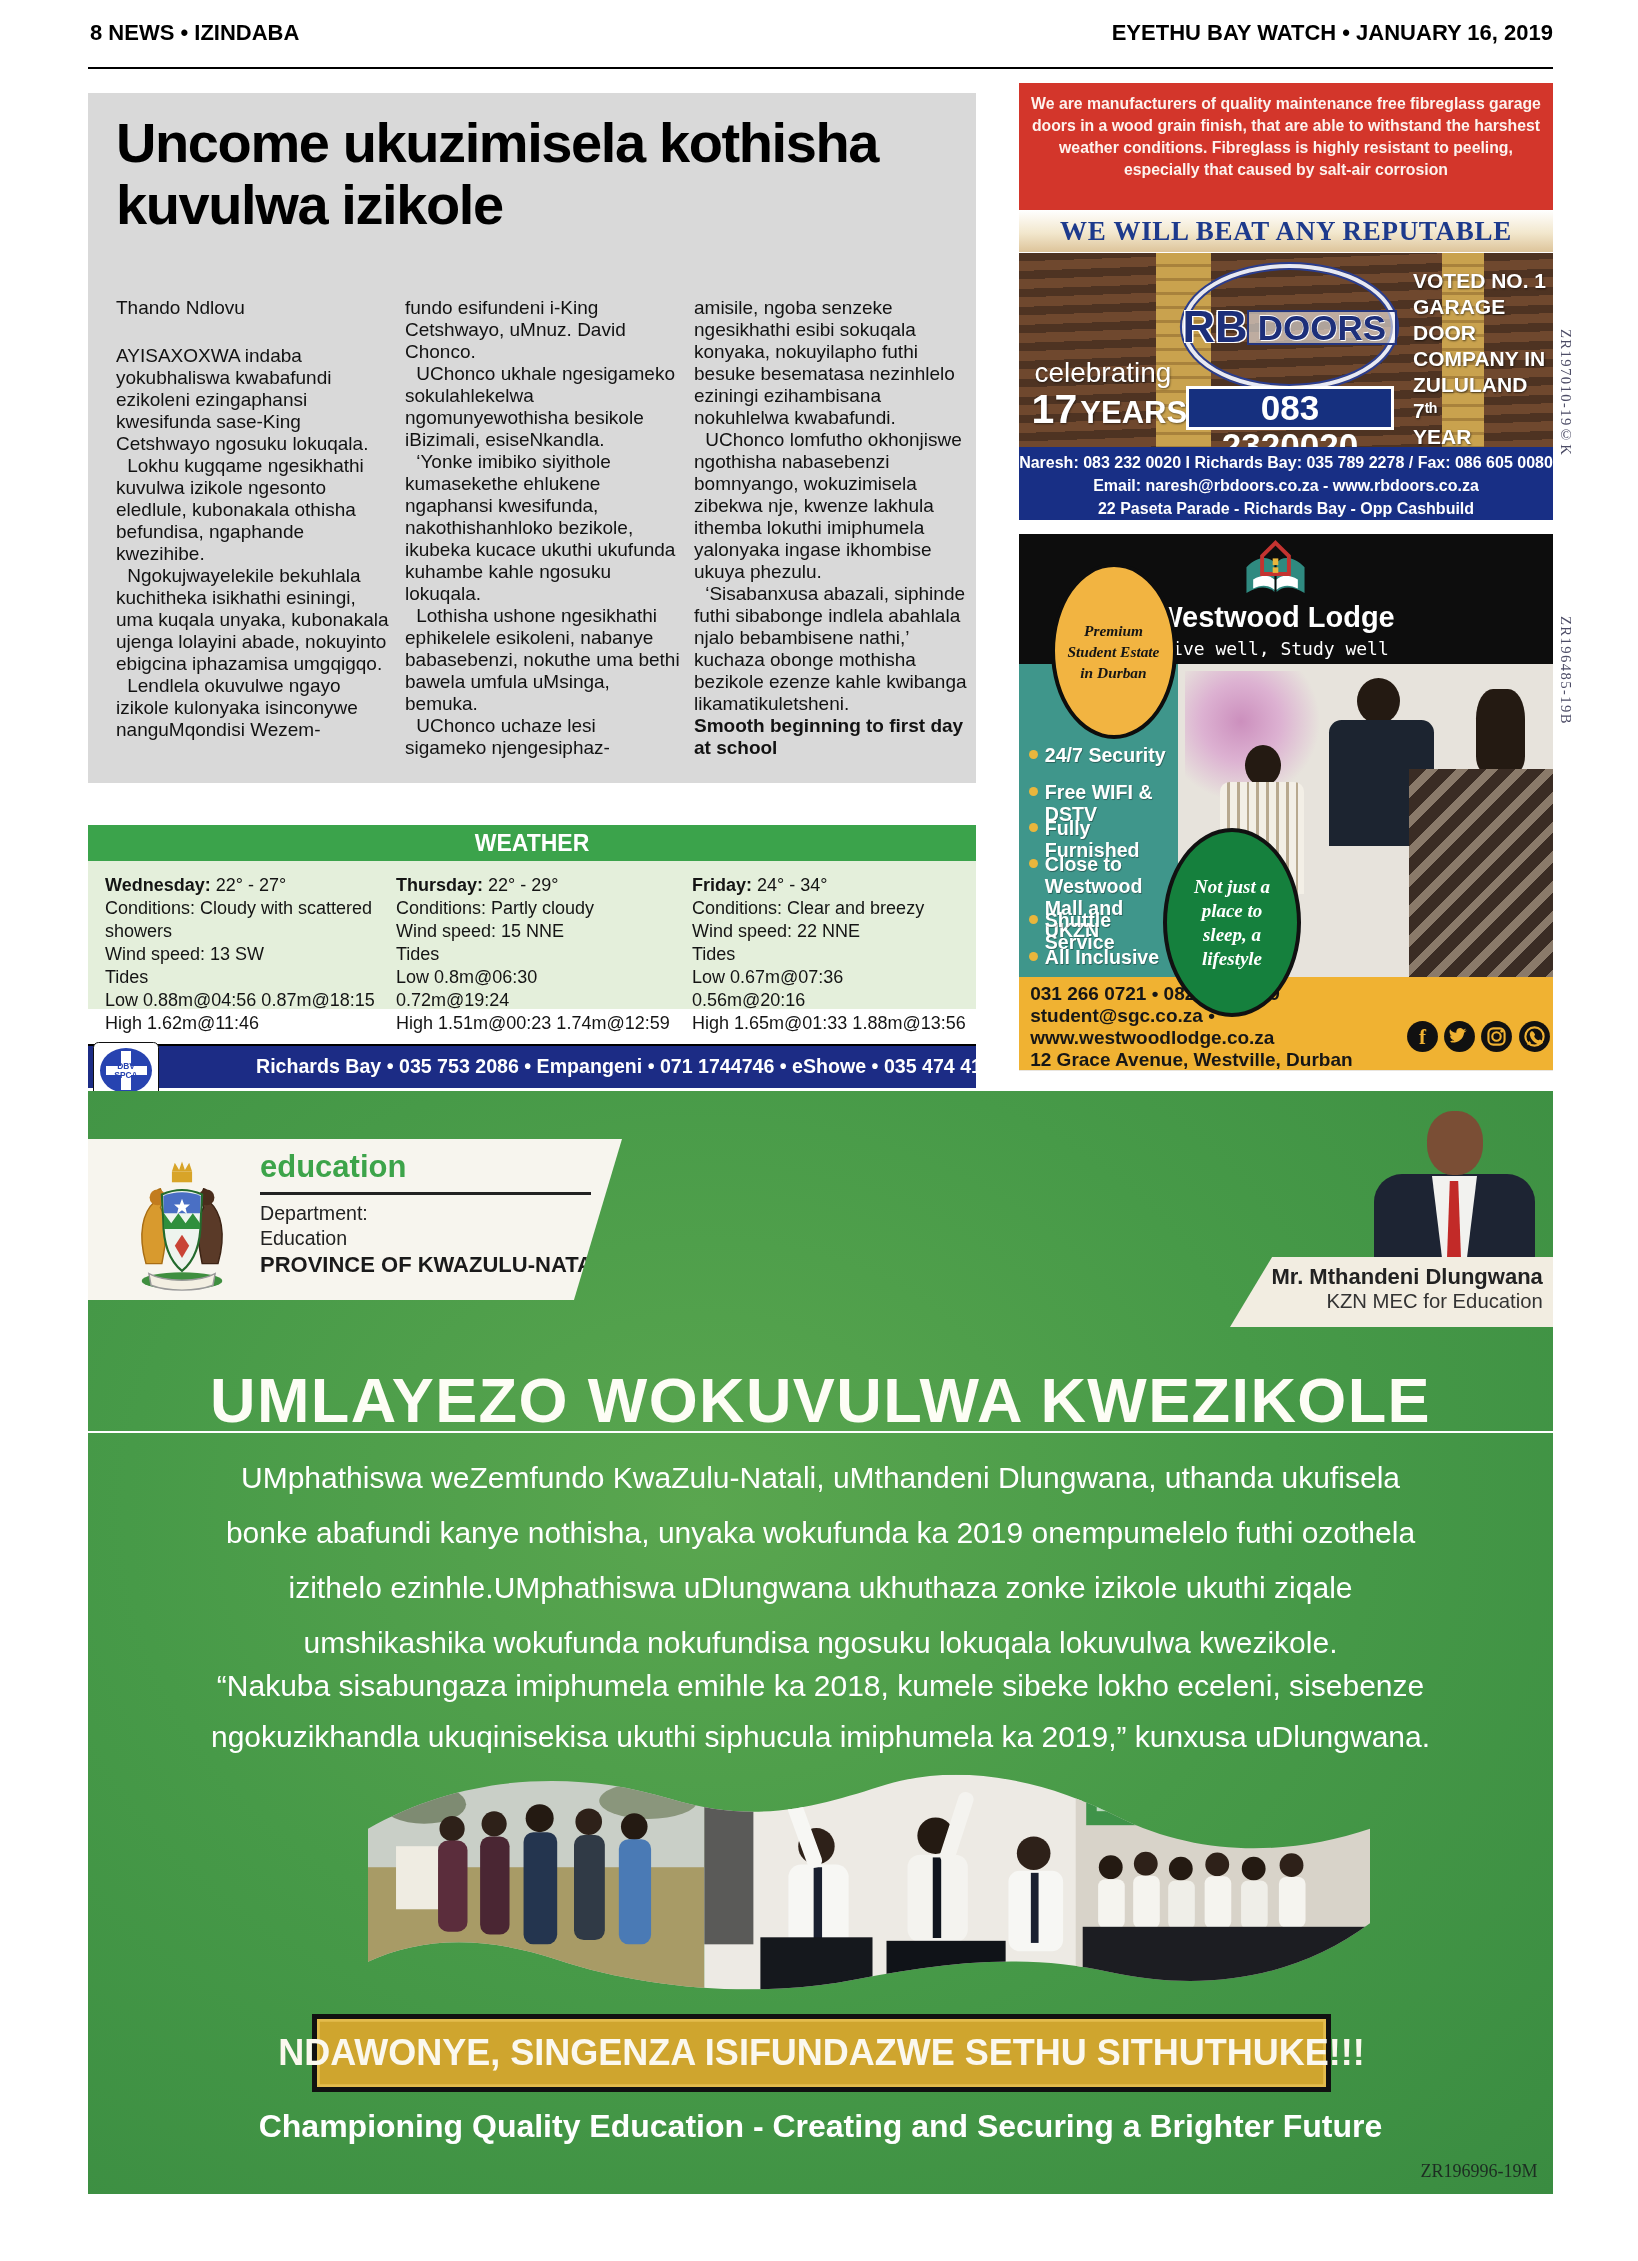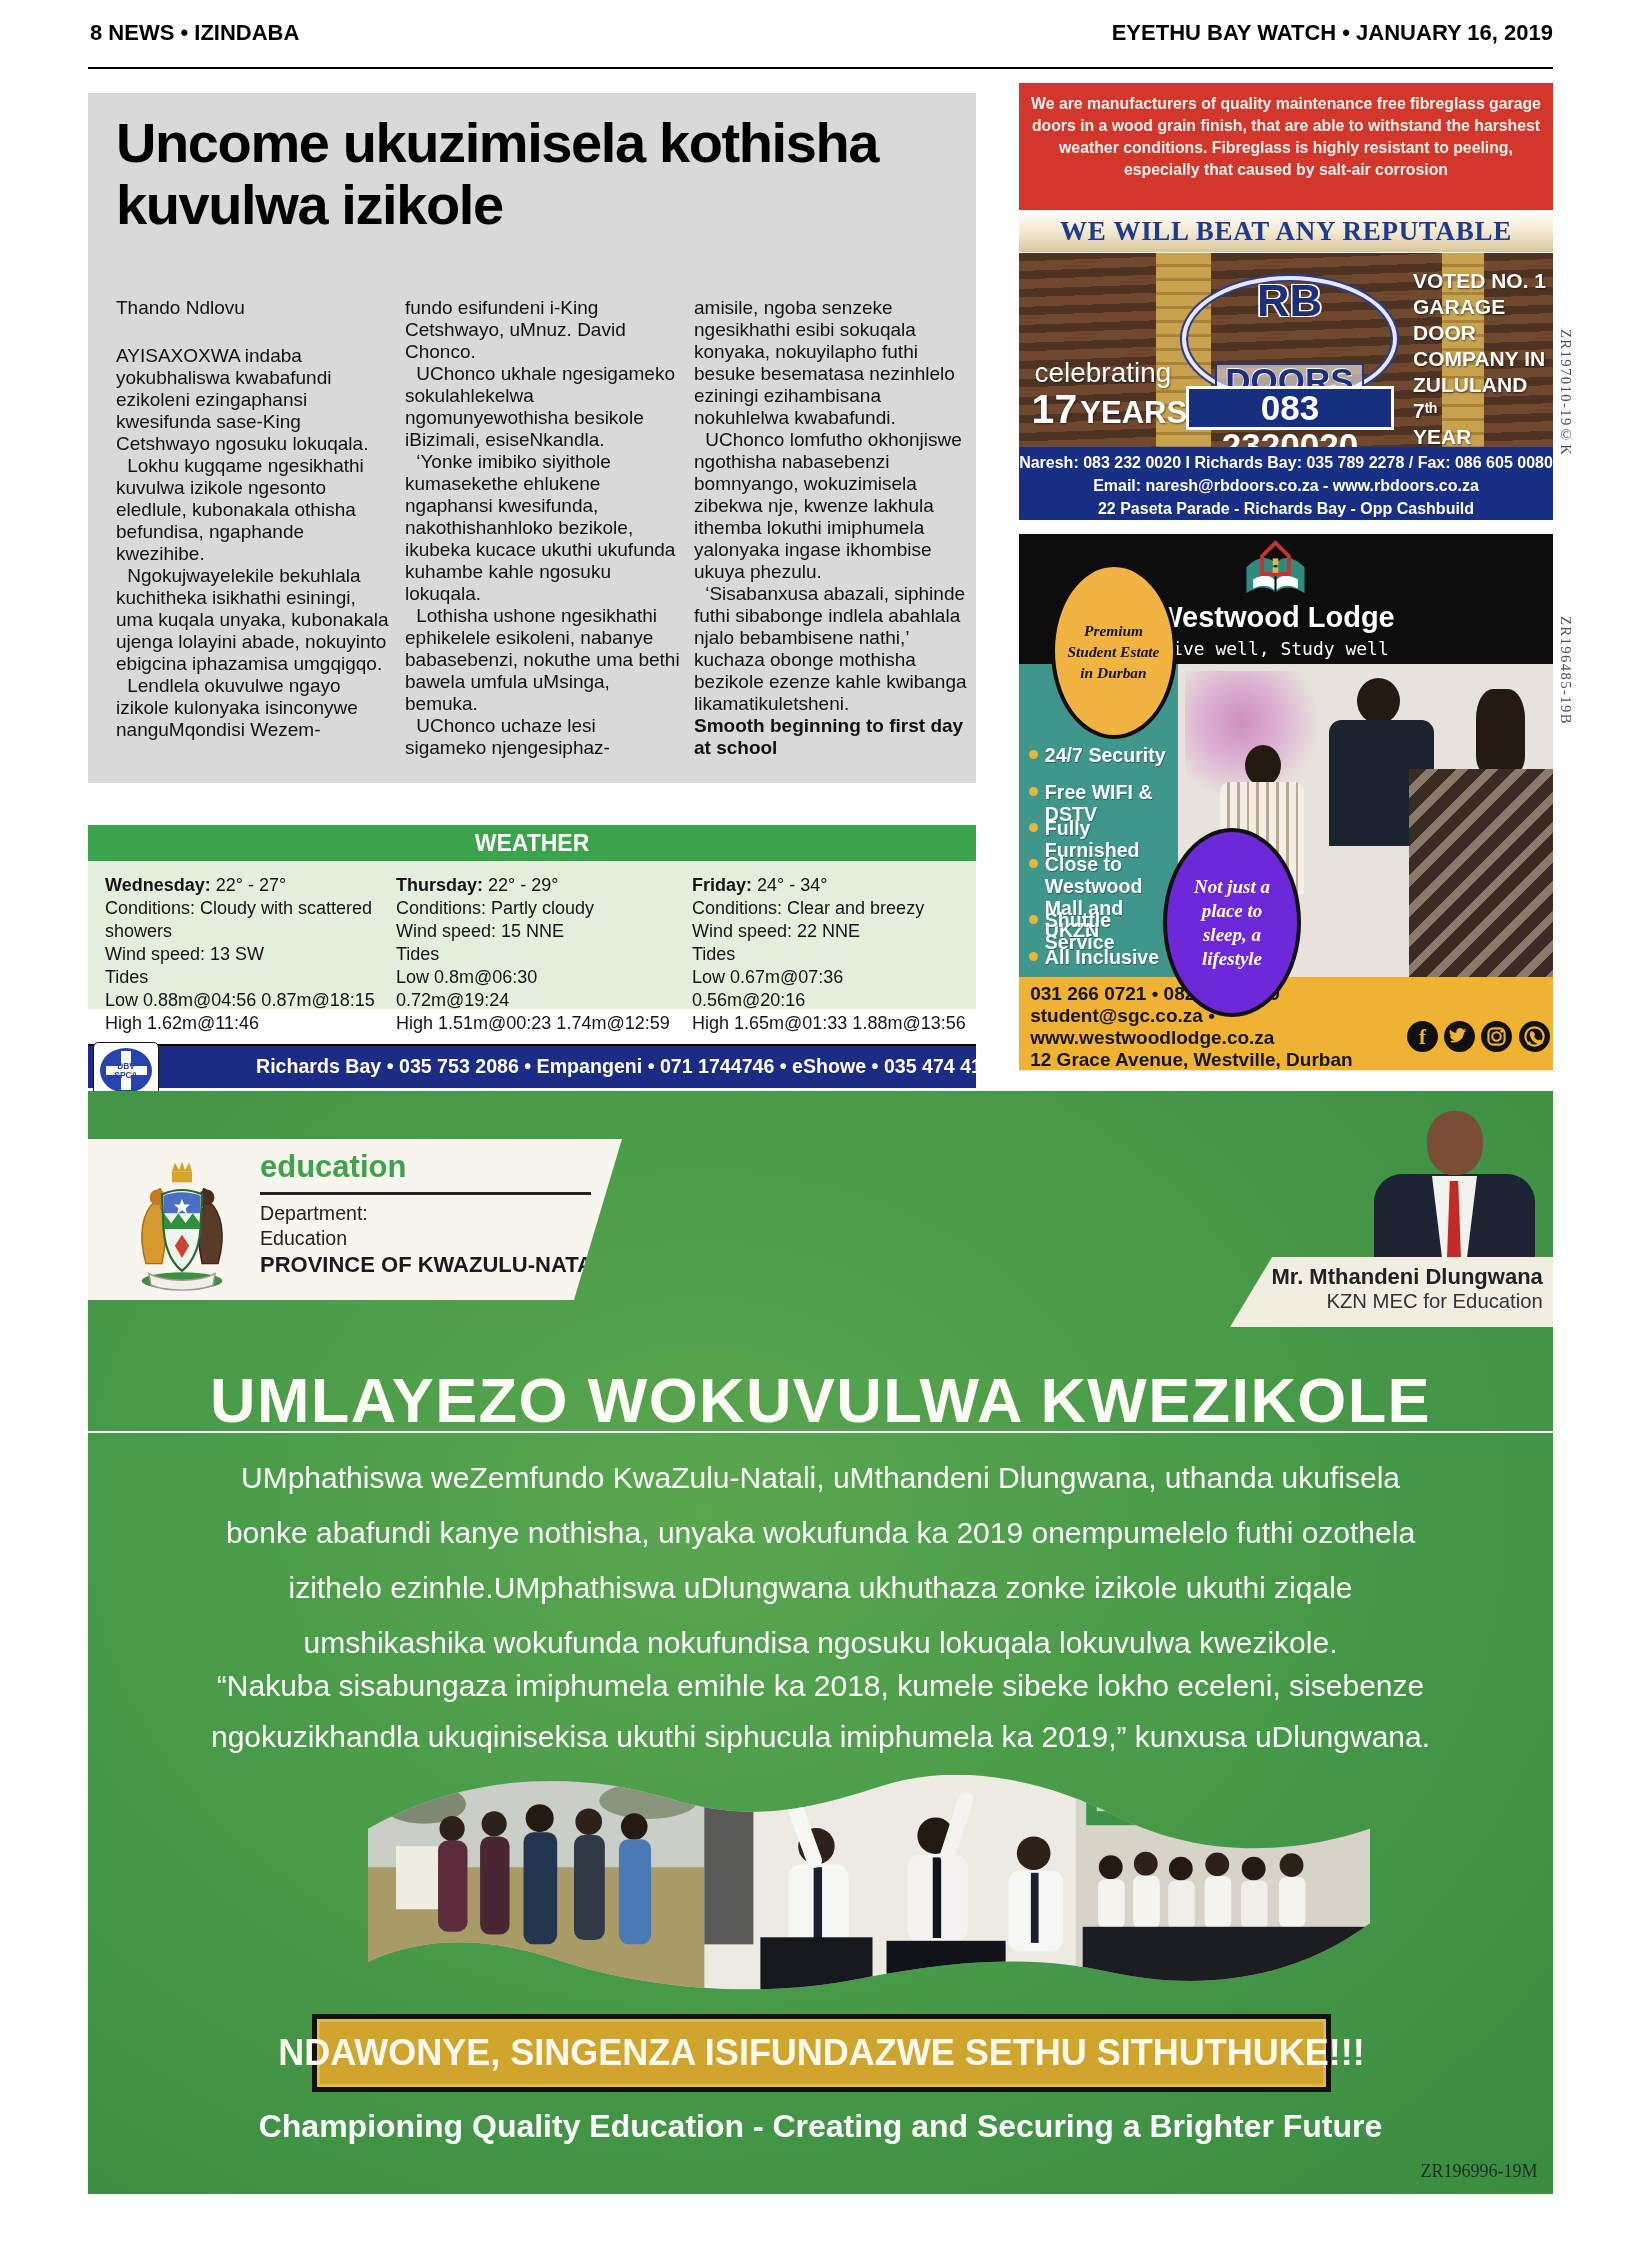--- a/index.html
+++ b/index.html
@@ -58,23 +58,23 @@
   .rb-door{position:absolute;top:0;height:100%;
            background:repeating-linear-gradient(178deg,#4e3322 0 8.4px,#6f482e 8.4px 18px);}
   .rb-brick{position:absolute;top:0;height:100%;
             background:repeating-linear-gradient(180deg,#c9a24e 0 11.2px,#a8823c 11.2px 14px);}
   .rb-celebrating{position:absolute;left:15.4px;top:104px;font-size:28px;color:#fff;
                   text-shadow:0.7px 0.7px 2.1px rgba(0,0,0,.5);}
   .rb-years{position:absolute;left:12.6px;top:133px;color:#fff;font-weight:bold;
             text-shadow:0.7px 0.7px 2.1px rgba(0,0,0,.5);}
   .rb-years .num{font-size:41px;}
   .rb-years .word{font-size:31px;}
-  .rb-oval{position:absolute;left:163px;top:23px;width:207px;height:118px;border:4.9px solid #e6e9f5;
+  .rb-oval{position:absolute;left:163px;top:11px;width:207px;height:118px;border:4.9px solid #e6e9f5;
            border-radius:50%;box-shadow:0 0 0 2.1px #2a3d8f, inset 0 0 0 2.1px #2a3d8f;
-           display:flex;flex-direction:column;align-items:center;justify-content:space-between;}
+           display:flex;align-items:center;justify-content:center;}
   .rb-rbtxt{font-size:45px;font-weight:bold;color:#1d2f7a;line-height:42px;
             text-shadow:-1.4px -1.4px 0 #fff,1.4px -1.4px 0 #fff,-1.4px 1.4px 0 #fff,1.4px 1.4px 0 #fff;}
   .rb-doorstxt{font-size:35px;font-weight:bold;color:#1d2f7a;line-height:31px;padding:0 8.4px;
             border:2.8px solid #24357e;background:rgba(255,255,255,.55);
             text-shadow:-0.7px -0.7px 0 #fff,0.7px 0.7px 0 #fff;}
   .rb-phonebox{position:absolute;left:167px;top:133px;width:202px;height:38px;background:#16307f;
             border:3.5px solid #fff;color:#fff;font-weight:bold;font-size:35px;text-align:center;
             line-height:38px;}
   .rb-voted{position:absolute;left:394px;top:15.4px;width:137px;color:#fff;font-weight:bold;
             font-size:21px;line-height:26px;text-shadow:0.7px 0.7px 2.1px rgba(0,0,0,.6);}
@@ -101,21 +101,21 @@
   .ww-fig-shirt{position:absolute;background:repeating-linear-gradient(90deg,#f3efe6 0 7px,#b8a98f 7px 9.8px);border-radius:9.8px 9.8px 0 0;}
   .ww-chevron{position:absolute;background:repeating-linear-gradient(135deg,#3a2c24 0 12.6px,#8a7a6a 12.6px 21px);}
   .ww-ellipse-y{position:absolute;left:31.5px;top:29px;width:118px;height:168px;border-radius:50%;
             background:#f2b441;border:4.9px solid #0d0d0d;z-index:5;display:flex;align-items:center;
             justify-content:center;text-align:center;font-family:"Liberation Serif",serif;
             font-style:italic;font-weight:bold;font-size:15.4px;line-height:21px;color:#151515;}
   .ww-feat{position:absolute;left:9.8px;display:flex;gap:7px;color:#fff;font-weight:bold;
            font-size:19.6px;line-height:22px;width:144px;text-shadow:0.7px 0.7px 0.7px rgba(0,0,0,.35);}
   .ww-dot{width:9px;height:9px;border-radius:50%;background:#e9b63c;margin-top:6.3px;flex:0 0 9px;}
   .ww-ellipse-r{position:absolute;left:144px;top:294px;width:130px;height:181px;border-radius:50%;
-            background:#6d28d9;border:4.2px solid #111;z-index:6;color:#fff;
+            background:#15803d;border:4.2px solid #111;z-index:6;color:#fff;
             font-family:"Liberation Serif",serif;font-style:italic;font-weight:bold;font-size:19px;
             line-height:24px;display:flex;align-items:center;justify-content:center;text-align:center;}
   .ww-ellipse-r span{display:block;width:105px;}
   .ww-yellow{position:absolute;left:0;top:443px;width:534px;height:93px;background:#f0b232;z-index:4;}
   .ww-contact{position:absolute;left:11.2px;top:5.6px;width:378px;font-size:19px;font-weight:bold;
               line-height:22px;color:#161616;}
   .ww-social{position:absolute;left:387px;top:43px;display:flex;gap:4.2px;}
   .ww-social svg{display:block;}
 
   

